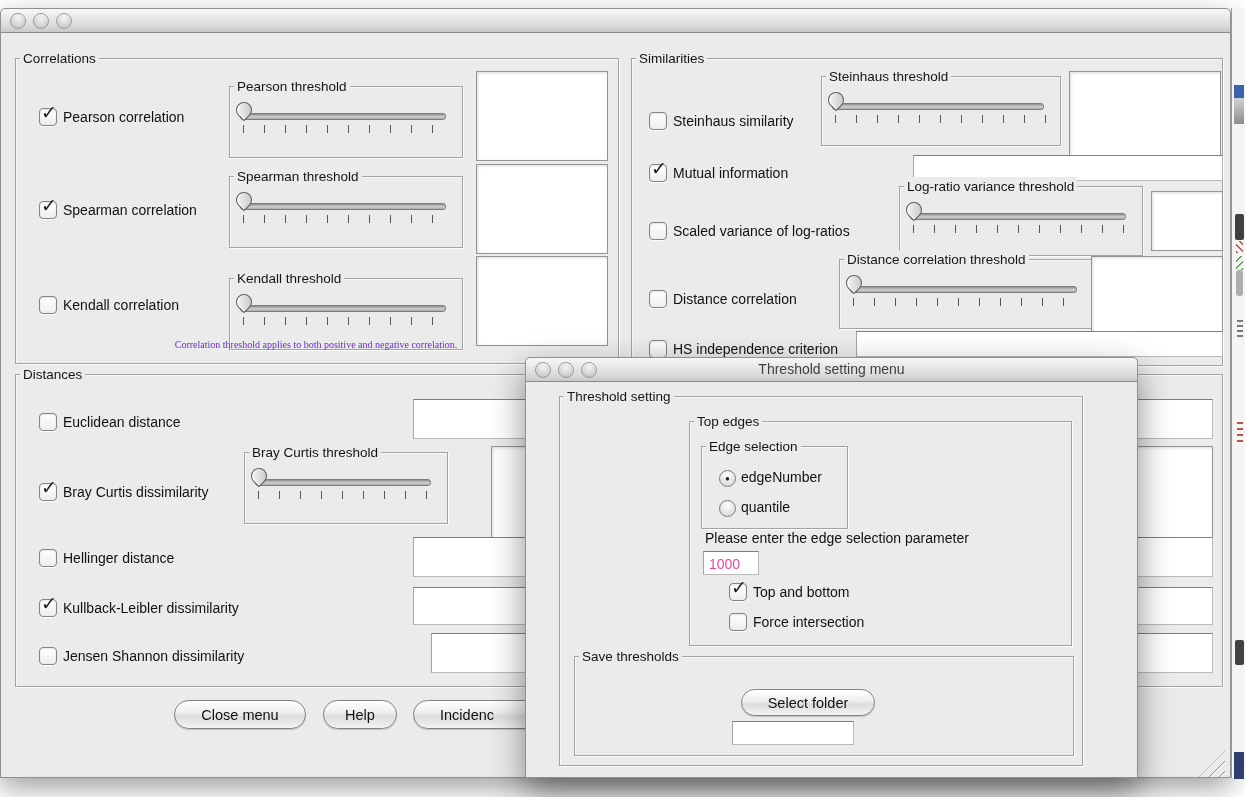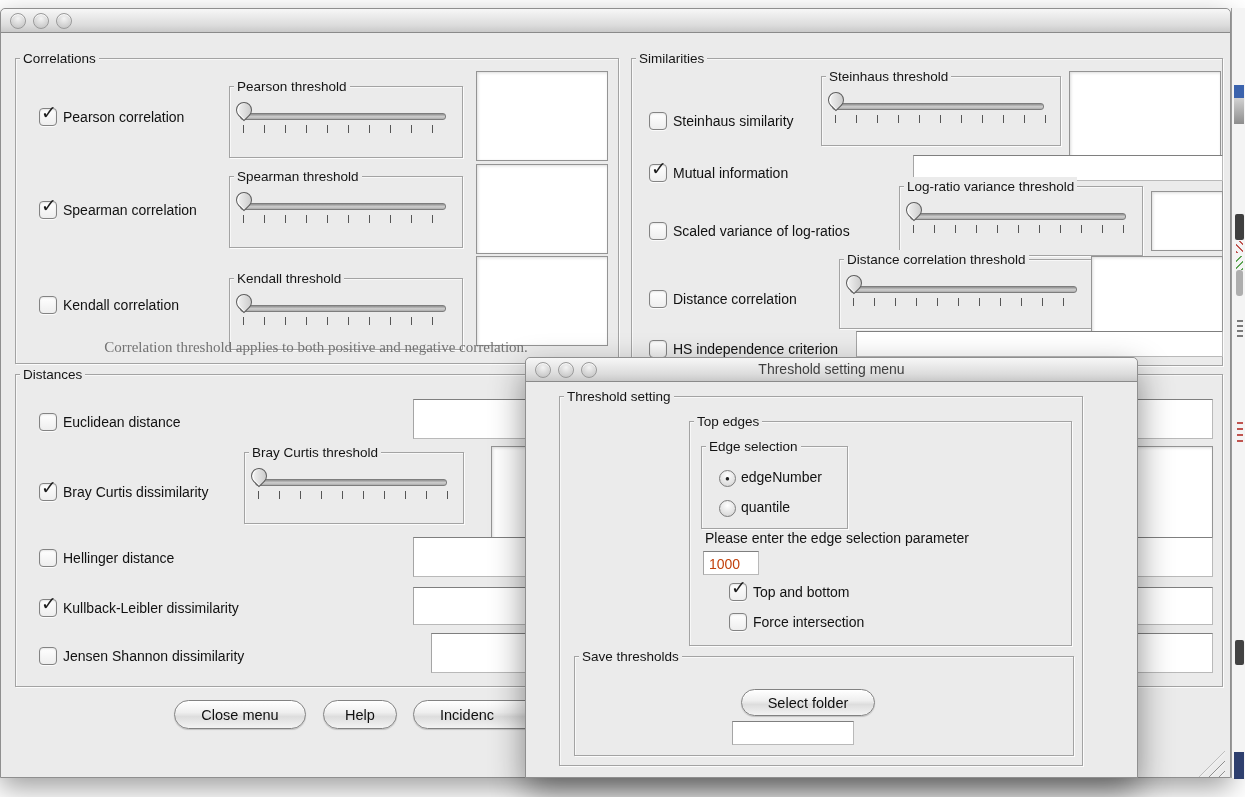--- a/index.html
+++ b/index.html
@@ -46,31 +46,31 @@
                   background:linear-gradient(135deg,#fbfbfb,#c4c4c4);
                   border:1px solid #5c5c5c; border-radius:50% 50% 50% 0;
                   transform:rotate(-45deg); box-shadow:inset 1px 1px 1px rgba(255,255,255,.9); }
   .slider-ticks { position:absolute; left:13px; right:14px; top:38px; height:8px;
                   background:repeating-linear-gradient(to right,#565656 0,#565656 1px,transparent 1px,transparent 21px); }
 
   .bigbox { position:absolute; background:#ffffff; border:1px solid #949494;
             box-shadow:inset 1px 1px 3px rgba(0,0,0,.14); box-sizing:border-box; }
   .textfield { position:absolute; background:#ffffff; border:1px solid #b9b9b9;
                border-top-color:#7f7f7f; border-left-color:#a5a5a5;
-               font-size:14px; color:#c2410c; padding:2px 5px; box-sizing:border-box;
+               font-size:14px; color:#ec4899; padding:2px 5px; box-sizing:border-box;
                line-height:20px; white-space:nowrap; overflow:hidden; }
 
   .aqua-btn { position:absolute; display:flex; align-items:center; justify-content:center;
               border:1px solid #828282; border-radius:15px; font-size:14.5px; color:#101010;
               background:linear-gradient(#ffffff,#efefef 42%,#dddddd 58%,#f3f3f3);
               box-shadow:0 1px 1px rgba(0,0,0,.18), inset 0 1px 0 #fff; box-sizing:border-box;
               white-space:nowrap; overflow:hidden; }
 
-  .note { position:absolute; font-family:"Liberation Serif", serif; font-size:15px;
-          color:#737373; text-align:center; white-space:nowrap; }
+  .note { position:absolute; font-family:"Liberation Serif", serif; font-size:10px;
+          color:#6d28d9; text-align:center; white-space:nowrap; }
 
   .grip { position:absolute; width:26px; height:26px;
           background:repeating-linear-gradient(135deg, transparent 0 4px, #909090 4px 5px, #eeeeee 5px 7px);
           clip-path:polygon(100% 0, 100% 100%, 0 100%); }
 
   
   .sliver { position:absolute; left:1231px; top:8px; width:14px; height:770px;
             background:#f4f4f4; border-left:1px solid #9a9a9a; }
   .frag { position:absolute; }
 </style>
@@ -191,21 +191,21 @@
       <span class="mark"></span>
     </div>
     <div class="cb-label" style="left:62px; top:405px;">Euclidean distance</div>
     <div class="textfield" style="left:412px; top:390px; width:800px; height:40px;"></div>
 
     <div class="checkbox" style="left:38px; top:474px;">
       <span class="mark">✓</span>
     </div>
     <div class="cb-label" style="left:62px; top:475px;">Bray Curtis dissimilarity</div>
     <div class="bigbox" style="left:490px; top:437px; width:722px; height:94px;"></div>
-    <div class="group" style="left:243px; top:443px; width:220px; height:72px; background:#ebebeb;">
+    <div class="group" style="left:243px; top:443px; width:204px; height:72px; background:#ebebeb;">
       <span class="group-title">Bray Curtis threshold</span>
       <div class="slider-track"></div>
       <div class="slider-thumb"></div>
       <div class="slider-ticks"></div>
     </div>
 
     <div class="checkbox" style="left:38px; top:540px;">
       <span class="mark"></span>
     </div>
     <div class="cb-label" style="left:62px; top:541px;">Hellinger distance</div>

